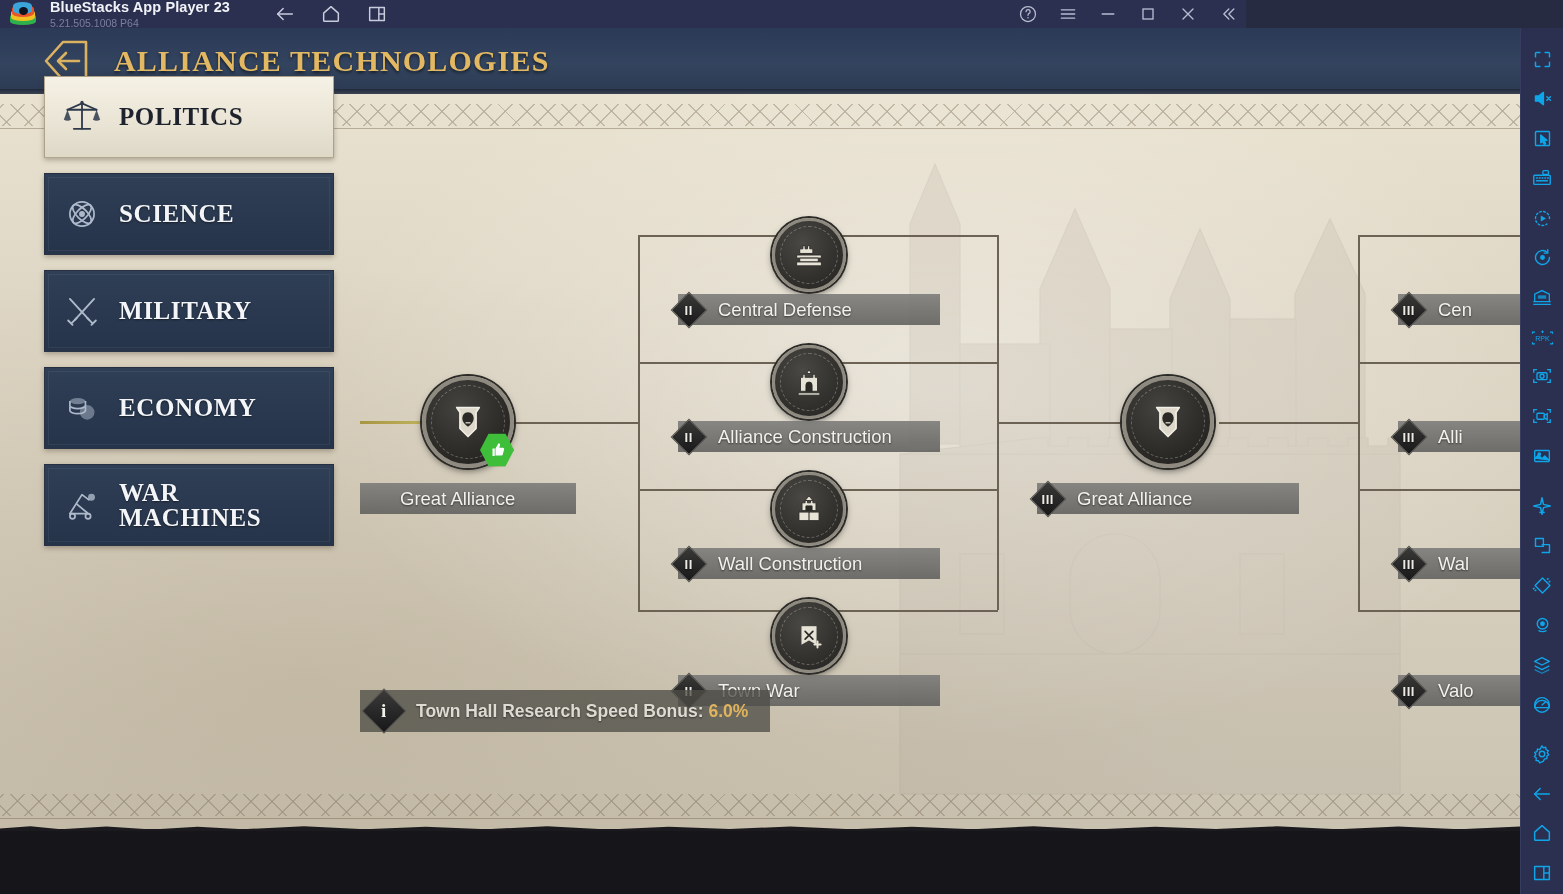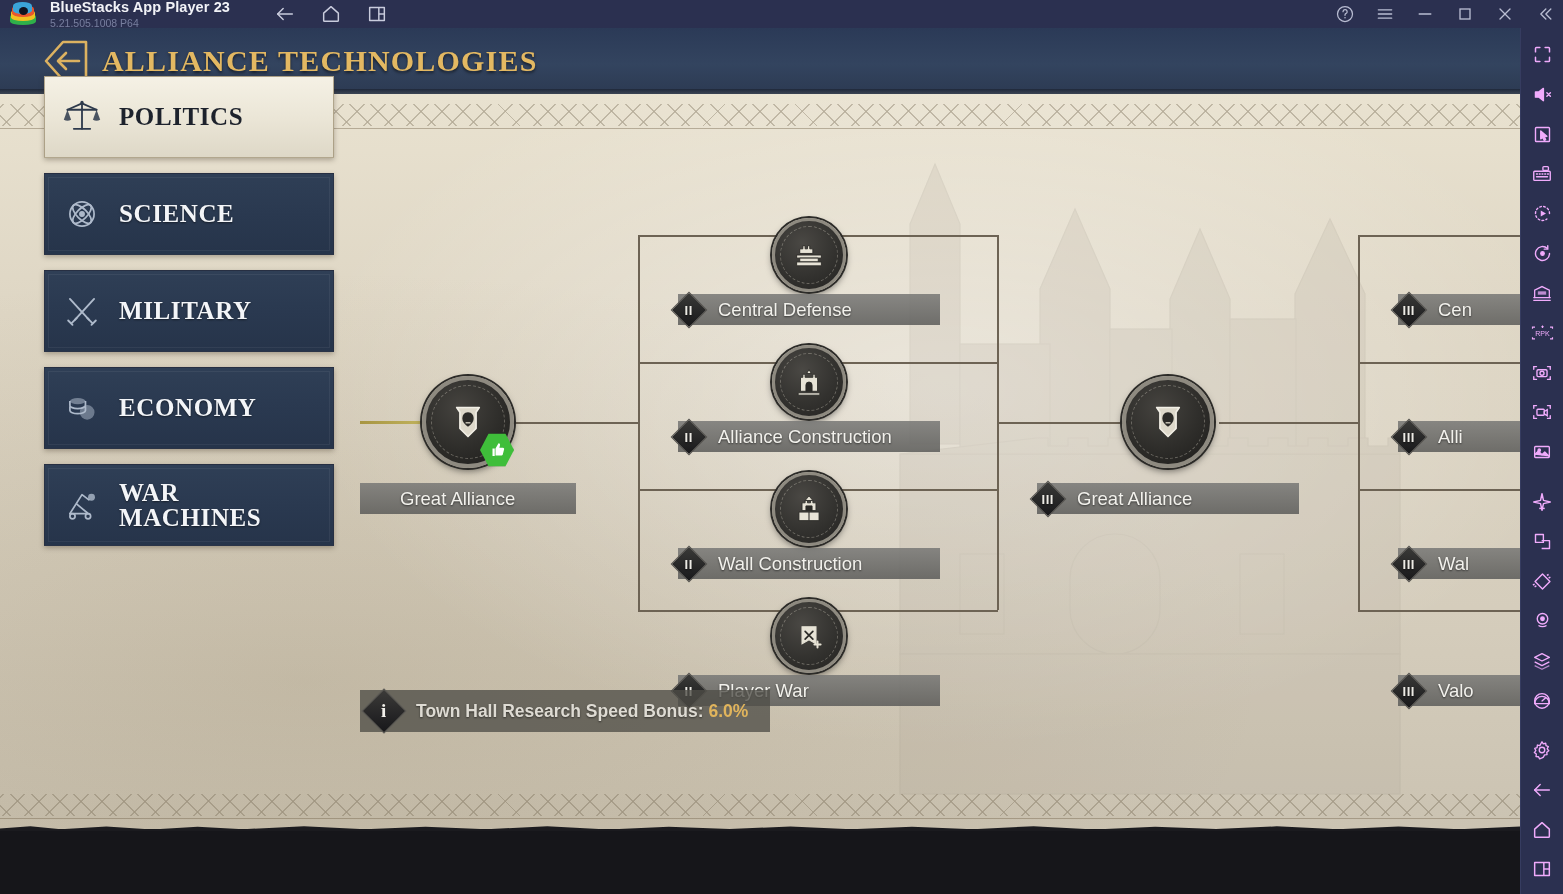--- a/index.html
+++ b/index.html
@@ -13,21 +13,21 @@
   
   #app {
     position: relative;
     width: 1563px; height: 894px;
     background: #272b42;
   }
 
   
   #titlebar {
     position: absolute; left: 0; top: 0;
-    width: 1563px; height: 28px;
+    width: 1246px; height: 28px;
     background: #2b3050;
     display: flex; align-items: center;
   }
   #bs-logo {
     width: 26px; height: 26px; margin-left: 10px;
     position: relative; flex: none;
   }
   #bs-logo .layer {
     position: absolute; left: 0; border-radius: 50%/32%;
     width: 26px; height: 12px;
@@ -60,22 +60,22 @@
   #sidebar-right {
     position: absolute; right: 0; top: 28px;
     width: 43px; height: 866px;
     background: #2b3050;
     border-left: 1px solid #363c60;
     display: flex; flex-direction: column; align-items: center;
     padding-top: 12px;
   }
   #sidebar-right .tb {
     width: 30px; height: 30px; margin-bottom: 10px;
-    color: #f0abfc; cursor: pointer;
-    display: flex; align-items: center; justify-content: center;
+    color: #0ea5e9; cursor: pointer;
+    display: flex; align-items: flex-end; justify-content: center;
   }
   #sidebar-right .tb.gap { margin-top: 10px; }
 
   
   #game {
     position: absolute; left: 0; top: 28px;
     width: 1520px; height: 866px;
     overflow: hidden;
     background: #d9d2c2;
   }
@@ -88,21 +88,21 @@
   }
   #game-header::after {
     content: ""; position: absolute; left: 0; right: 0; bottom: 0; height: 5px;
     background: linear-gradient(180deg, rgba(20,25,38,.55), rgba(120,110,90,.2));
   }
   #back-button {
     margin-left: 42px; width: 50px; height: 46px; cursor: pointer;
     position: relative;
   }
   #page-title {
-    margin-left: 10px;
+    margin-left: 22px;
     color: #e3b862; font-size: 30px; font-weight: bold;
     letter-spacing: 1.2px;
     font-family: "Liberation Serif", serif;
     text-shadow: 0 2px 3px rgba(0,0,0,.55);
   }
 
   
   #parchment {
     position: absolute; left: 0; top: 66px; width: 1520px; height: 735px;
     background:
@@ -556,21 +556,21 @@
           <svg viewBox="0 0 44 44" width="34" height="34" fill="none" stroke="#e7e3d6" stroke-width="2" stroke-linecap="round">
             <path d="M13 10h18v22l-9-5-9 5z" fill="#e7e3d6" stroke="#e7e3d6" stroke-width="1.5"></path>
             <path d="M17 16l10 10M27 16L17 26" stroke="#2b2a27" stroke-width="2.2"></path>
             <path d="M33 29v8M29 33h8" stroke="#e7e3d6" stroke-width="2.6"></path>
           </svg>
         </div>
         <div class="node-label" style="left:0; top:76px; width:262px;">
           <div class="tier-badge">
             <span>II</span>
           </div>
-          <span>Player War</span>
+          <span>Town War</span>
         </div>
       </div>
 
       <div class="node" style="left:1037px; top:348px; width:262px;">
         <div class="node-circle big" style="top:0;">
           <div class="ring"></div>
           <svg viewBox="0 0 44 52" width="36" height="42" fill="none" stroke="#e8e4d8" stroke-width="2" stroke-linejoin="round">
             <path d="M8 8 h28 l-4 6 v20 l-10 10 l-10-10 v-20 z" fill="#ddd8ca" stroke="#f2efe6"></path>
             <path d="M22 14 c-5 0-7 4-7 8 0 4 3 7 7 10 4-3 7-6 7-10 0-4-2-8-7-8z" fill="#2b2a27" stroke="none"></path>
             <path d="M19 27 h6" stroke="#ddd8ca" stroke-width="1.6"></path>

